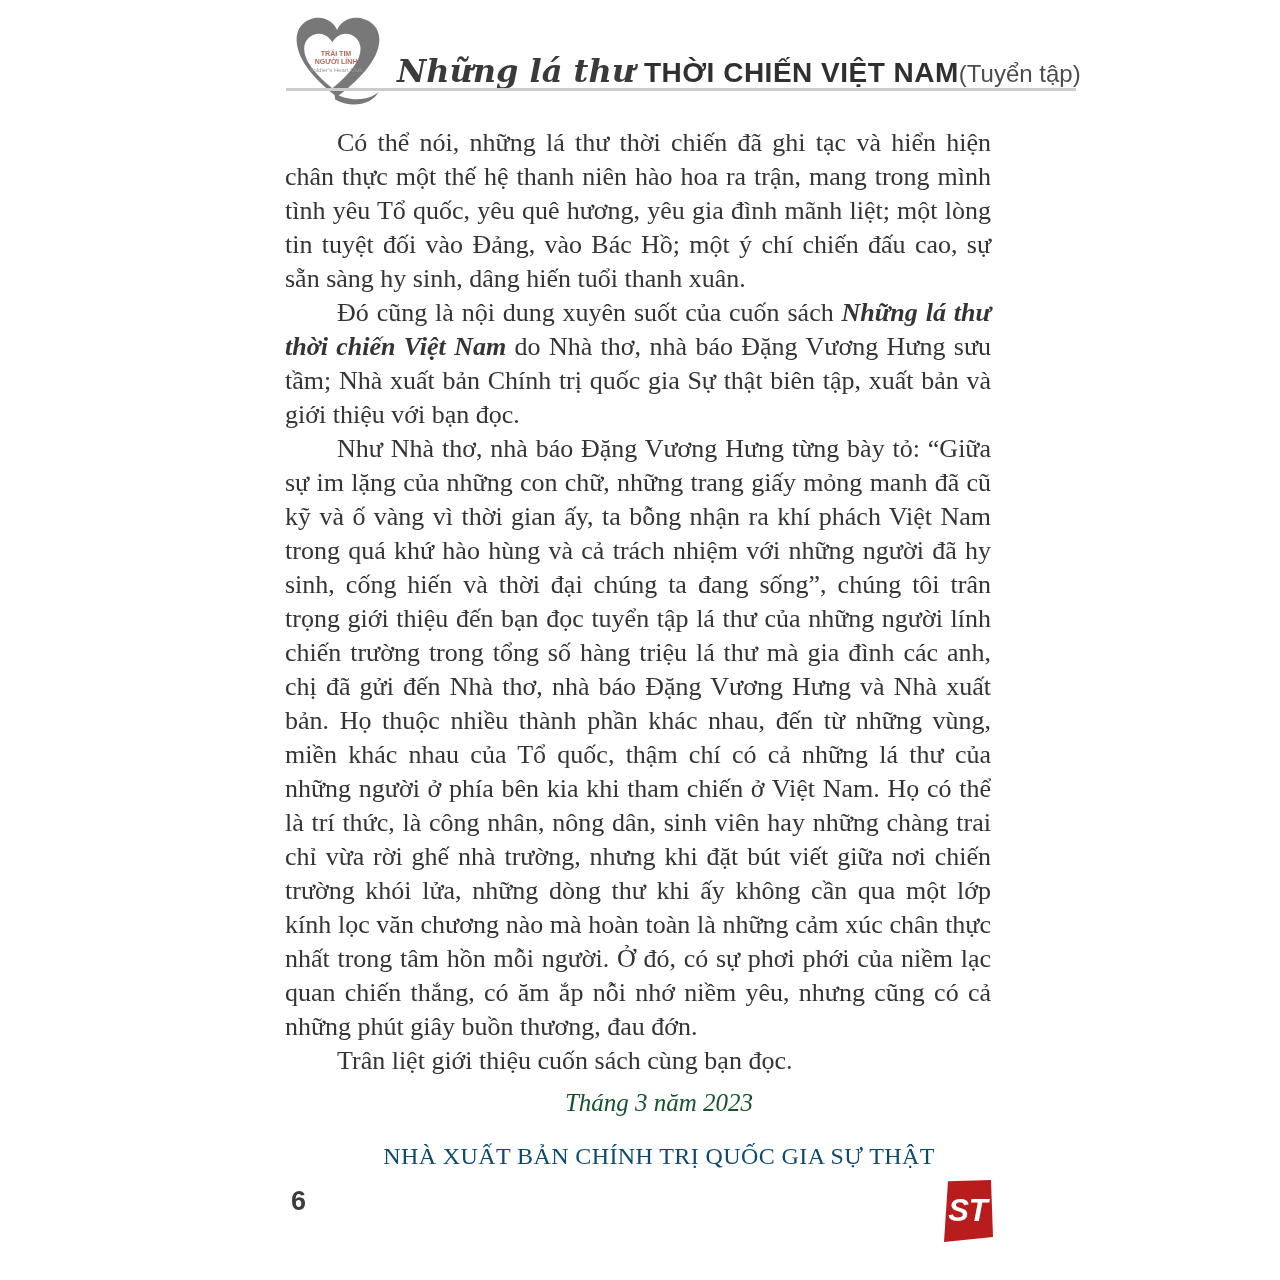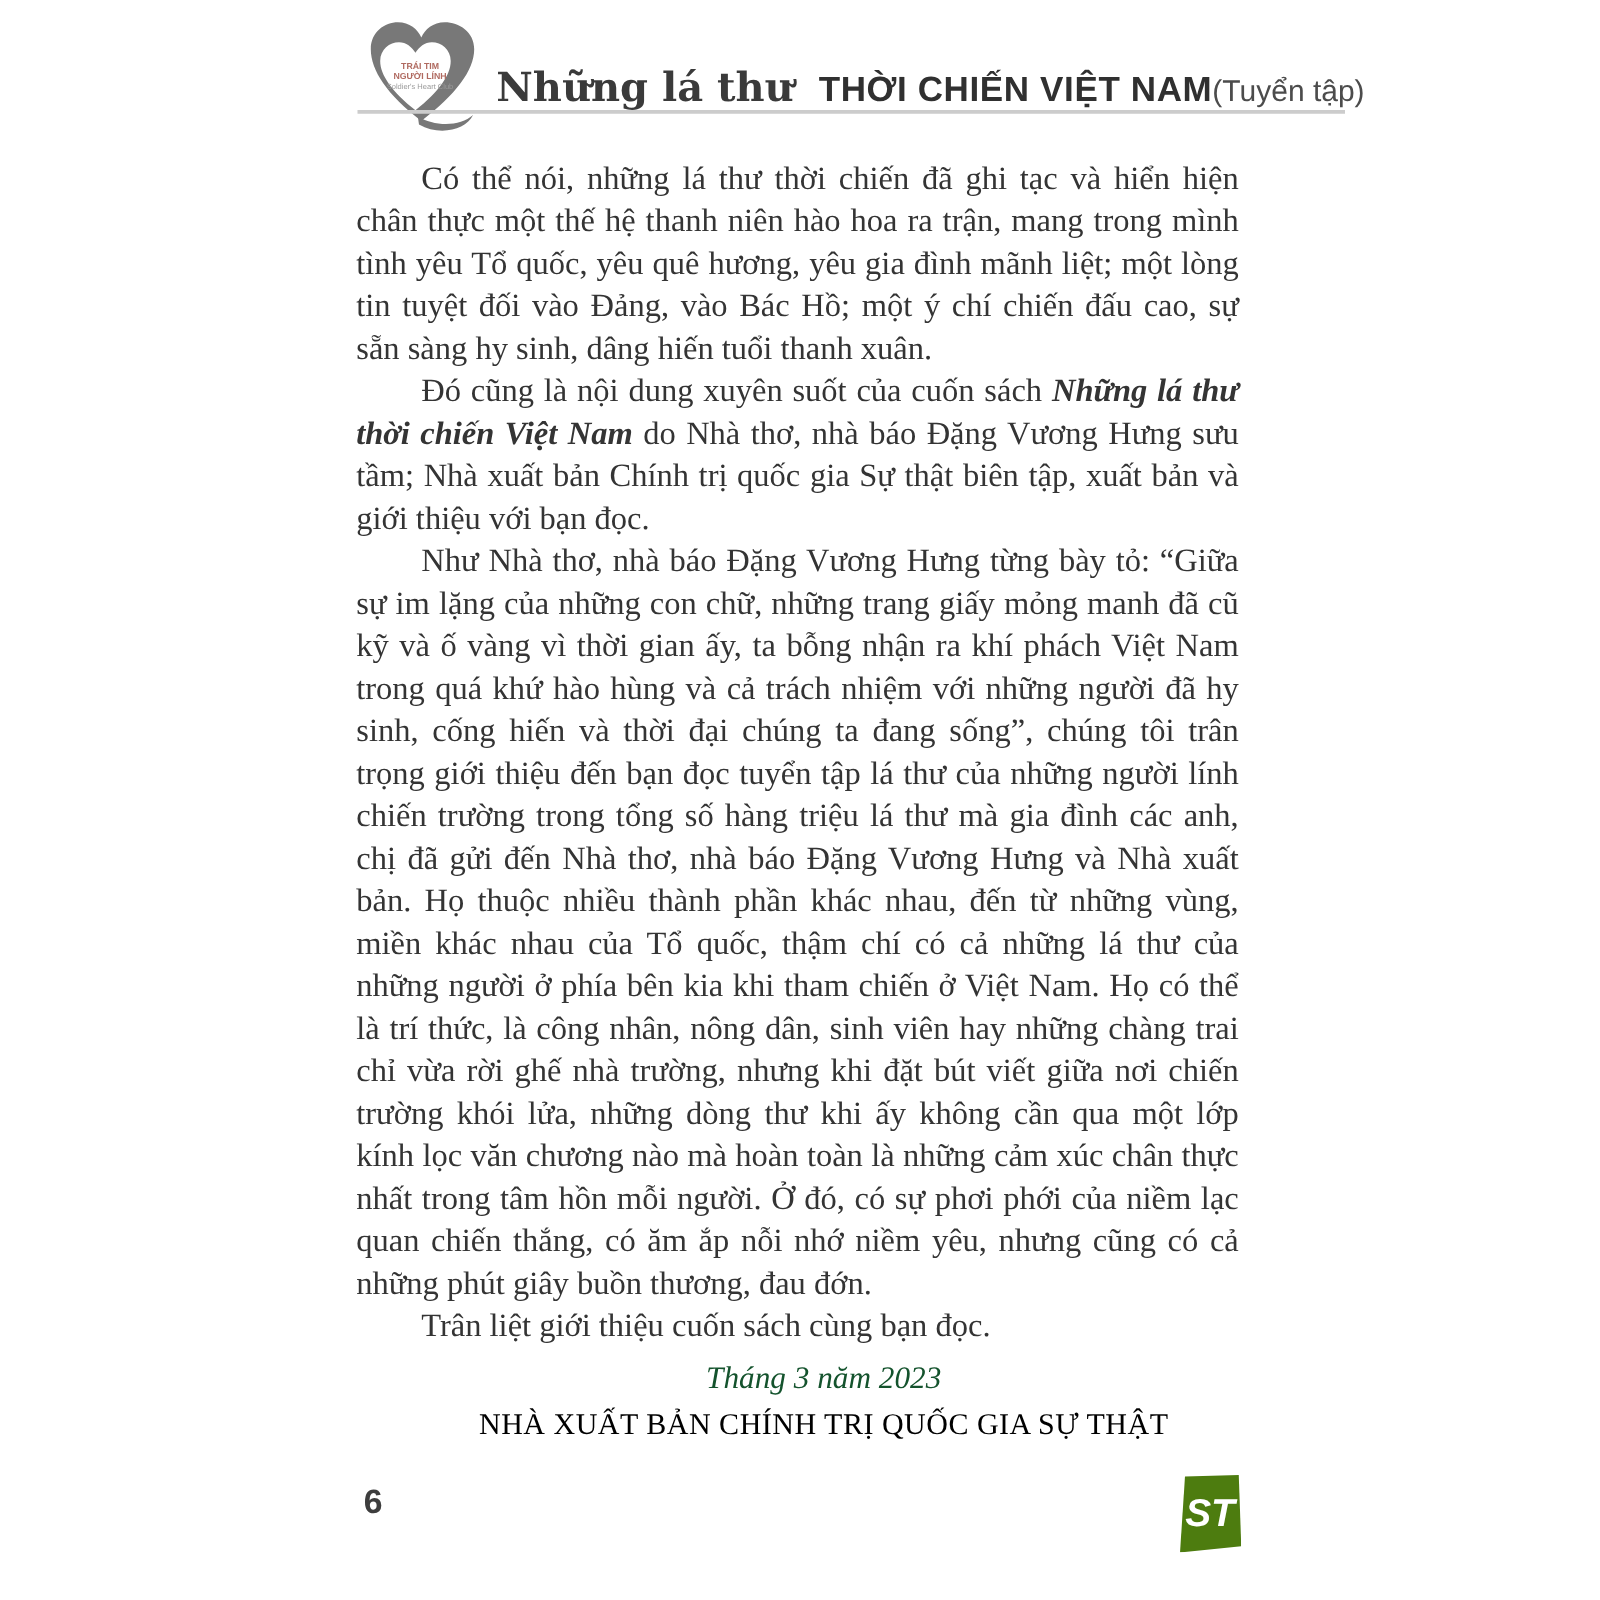--- a/index.html
+++ b/index.html
@@ -20,22 +20,22 @@
     position: absolute; left: 12px; top: 36px; width: 66px;
     text-align: center; line-height: 1.15;
     font-family: "Liberation Sans", sans-serif;
   }
   .heart-text .l1, .heart-text .l2 { font-size: 7px; font-weight: bold; color: #b06a60; letter-spacing: 0; }
   .heart-text .l3 { font-size: 6px; color: #9a9a9a; margin-top: 1px; }
 
   .header-title { position: absolute; top: 40px; left: 397px; white-space: nowrap; display: flex; align-items: baseline; }
   .title-script {
     font-family: "DejaVu Serif", serif;
-    font-weight: bold;
-    font-size: 32px; color: #3a3a3a; margin-right: 20px;
+    font-style: italic; font-weight: bold;
+    font-size: 32px; color: #3a3a3a; margin-right: 9px;
   }
   .title-caps {
     font-family: "Liberation Sans", sans-serif;
     font-weight: bold; font-size: 28px; color: #303030;
     letter-spacing: 0.5px; 
   }
   .title-suffix { font-family: "Liberation Sans", sans-serif; font-size: 24px; color: #4c4c4c; margin-top: 20px; }
 
   .header-rule {
     position: absolute; top: 88px; left: 286px;
@@ -49,35 +49,35 @@
     text-align: justify; color: #343434;
   }
   .para { margin: 0; text-indent: 52px; }
   .book-title-em { font-weight: bold; font-style: italic; }
 
   .sig-date {
     margin-top: 8px; padding-left: 42px;
     text-align: center; font-style: italic; font-size: 25px; color: #14532d;
   }
   .sig-publisher {
-    margin-top: 0; padding-left: 42px;
+    margin-top: 16px; padding-left: 42px;
     text-align: center; font-size: 24px; letter-spacing: 0.4px;
-    line-height: 40px; color: #000000;
+    line-height: 40px; color: #0c4a6e;
   }
 
   
   .page-number {
     position: absolute; left: 291px; top: 1186px;
     font-family: "Liberation Sans", sans-serif;
     font-weight: bold; font-size: 27px; color: #3d3d3d;
   }
   .st-logo {
     position: absolute; left: 943px; top: 1180px;
     width: 50px; height: 62px;
-    background: #4d7c0f;
+    background: #b91c1c;
     clip-path: polygon(10% 2%, 96% 0%, 100% 92%, 2% 100%);
     display: flex; align-items: center; justify-content: center;
     font-family: "Liberation Sans", sans-serif;
     font-weight: bold; font-style: italic;
     font-size: 31px; color: #ffffff;
   }
 </style>
 </head>
 <body>
 

